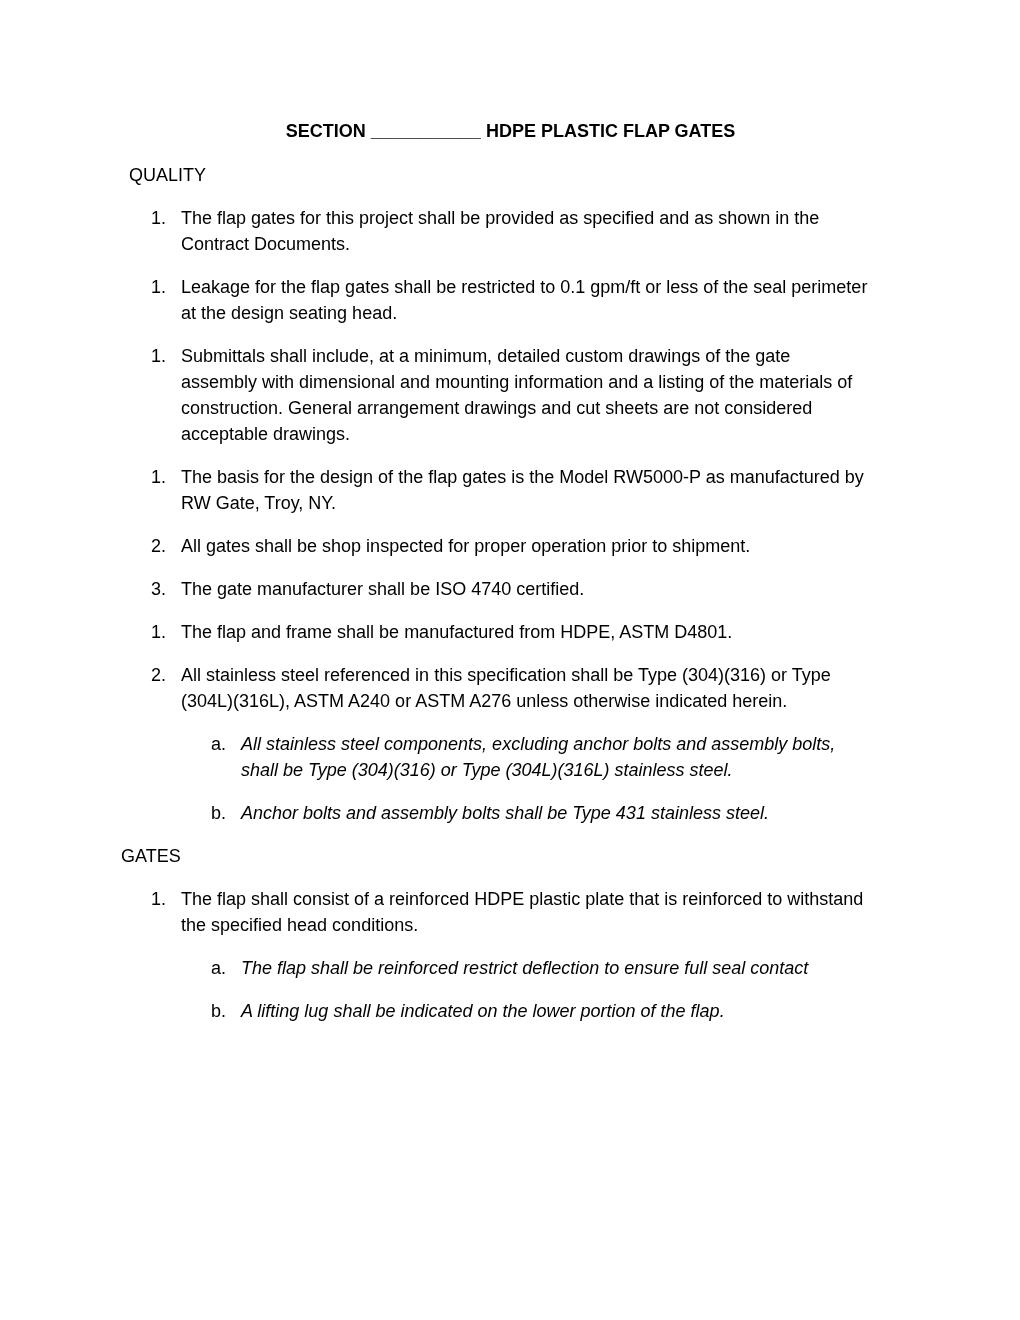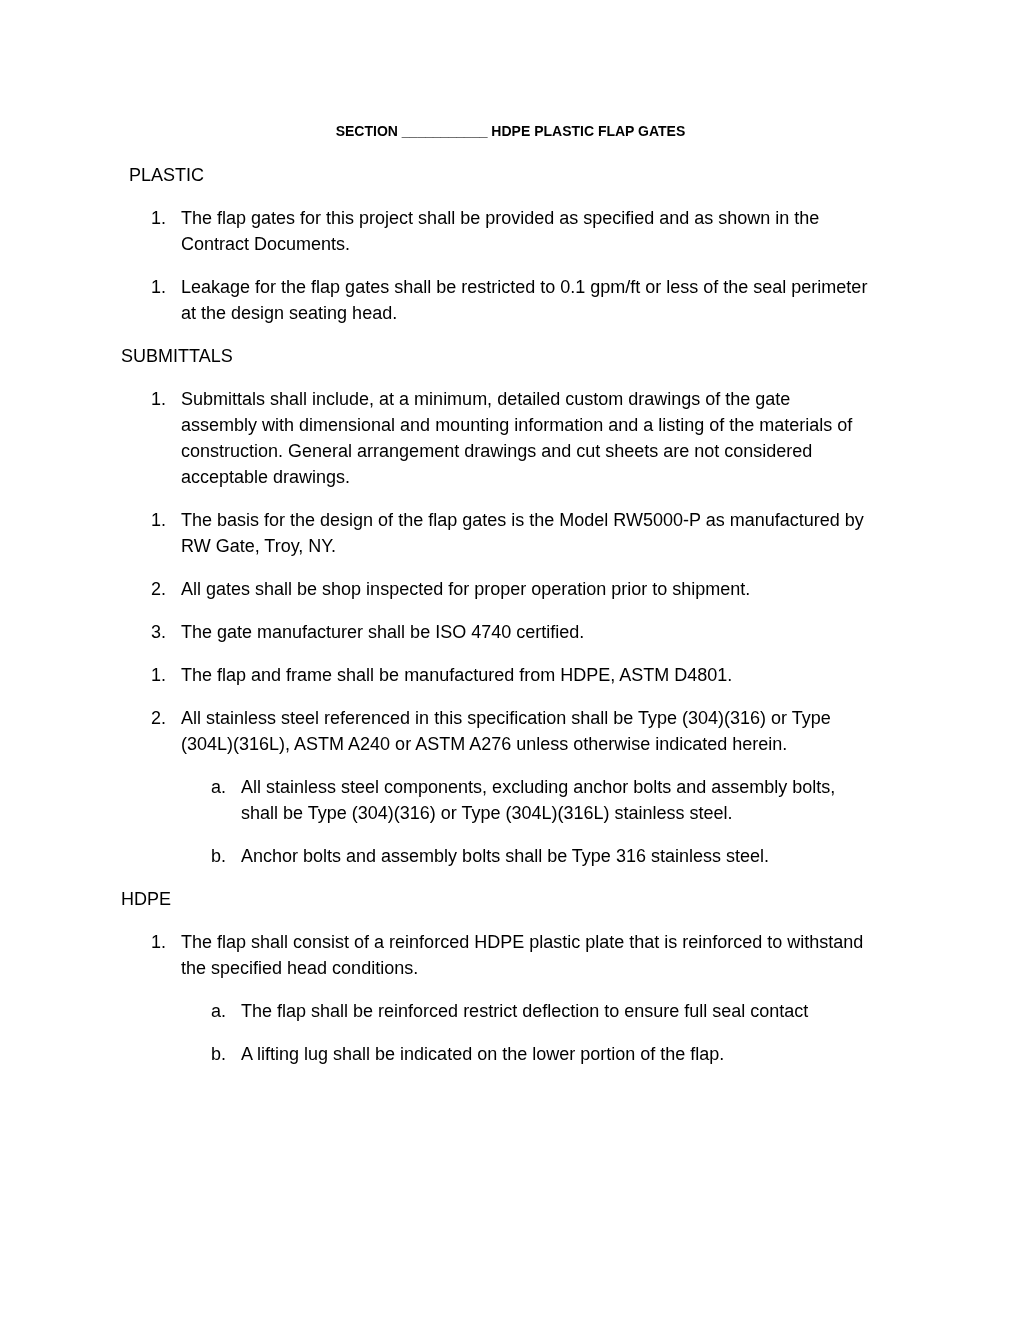--- a/index.html
+++ b/index.html
@@ -15,21 +15,21 @@
     font-family: "Liberation Sans", sans-serif;
     font-size: 18px;
     color: #000000;
     overflow: hidden;
     box-sizing: border-box;
     padding: 118px 120px 0 121px;
   }
   .doc-title {
     text-align: center;
     font-weight: bold;
-    font-size: 14px;
+    font-size: 18px;
     line-height: 26px;
     margin: 0 0 18px 0;
   }
   .heading {
     line-height: 26px;
     margin: 0 0 17px 0;
   }
   .heading.indented {
     padding-left: 8px;
   }
@@ -43,41 +43,41 @@
   }
   .item .text {
     flex: 1 1 auto;
     max-width: 690px;
   }
   .subitem {
     margin-left: 90px;
   }
   .subitem .text {
     max-width: 630px;
+    font-style: italic;
   }
 </style>
 </head>
 <body>
 
 <div class="page">
 
   <div class="doc-title">SECTION ___________ HDPE PLASTIC FLAP GATES</div>
 
-  <div class="heading indented">PLASTIC</div>
+  <div class="heading indented">QUALITY</div>
   <div class="item">
     <span class="marker">1.</span>
     <div class="text">The flap gates for this project shall be provided as specified and as shown in the Contract Documents.</div>
   </div>
 
   <div class="item">
     <span class="marker">1.</span>
     <div class="text">Leakage for the flap gates shall be restricted to 0.1 gpm/ft or less of the seal perimeter at the design seating head.</div>
   </div>
 
-  <div class="heading">SUBMITTALS</div>
   <div class="item">
     <span class="marker">1.</span>
     <div class="text">Submittals shall include, at a minimum, detailed custom drawings of the gate assembly with dimensional and mounting information and a listing of the materials of construction. General arrangement drawings and cut sheets are not considered acceptable drawings.</div>
   </div>
 
   <div class="item">
     <span class="marker">1.</span>
     <div class="text">The basis for the design of the flap gates is the Model RW5000-P as manufactured by RW Gate, Troy, NY.</div>
   </div>
   <div class="item">
@@ -96,24 +96,24 @@
   <div class="item">
     <span class="marker">2.</span>
     <div class="text">All stainless steel referenced in this specification shall be Type (304)(316) or Type (304L)(316L), ASTM A240 or ASTM A276 unless otherwise indicated herein.</div>
   </div>
   <div class="item subitem">
     <span class="marker">a.</span>
     <div class="text">All stainless steel components, excluding anchor bolts and assembly bolts, shall be Type (304)(316) or Type (304L)(316L) stainless steel.</div>
   </div>
   <div class="item subitem">
     <span class="marker">b.</span>
-    <div class="text">Anchor bolts and assembly bolts shall be Type 316 stainless steel.</div>
+    <div class="text">Anchor bolts and assembly bolts shall be Type 431 stainless steel.</div>
   </div>
 
-  <div class="heading">HDPE</div>
+  <div class="heading">GATES</div>
   <div class="item">
     <span class="marker">1.</span>
     <div class="text">The flap shall consist of a reinforced HDPE plastic plate that is reinforced to withstand the specified head conditions.</div>
   </div>
   <div class="item subitem">
     <span class="marker">a.</span>
     <div class="text">The flap shall be reinforced restrict deflection to ensure full seal contact</div>
   </div>
   <div class="item subitem">
     <span class="marker">b.</span>

